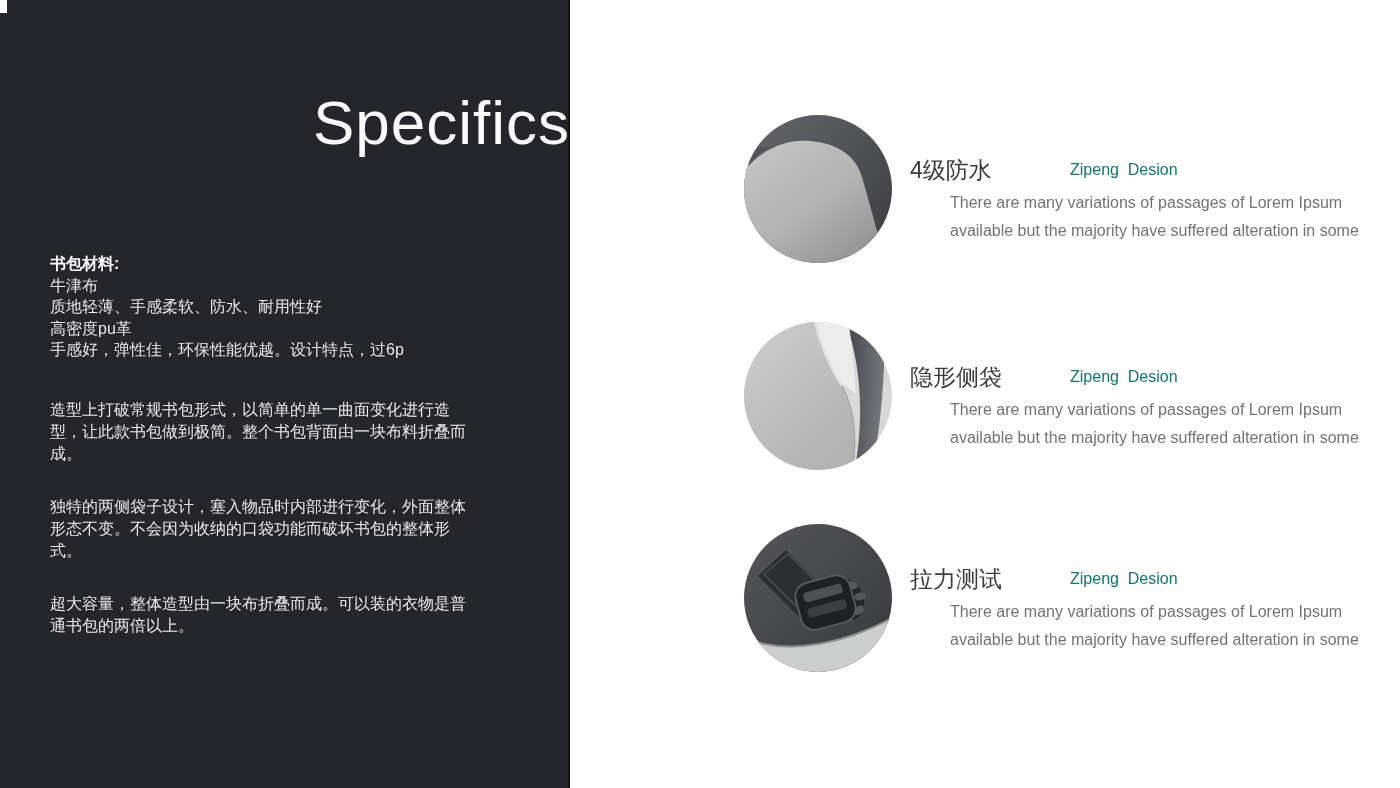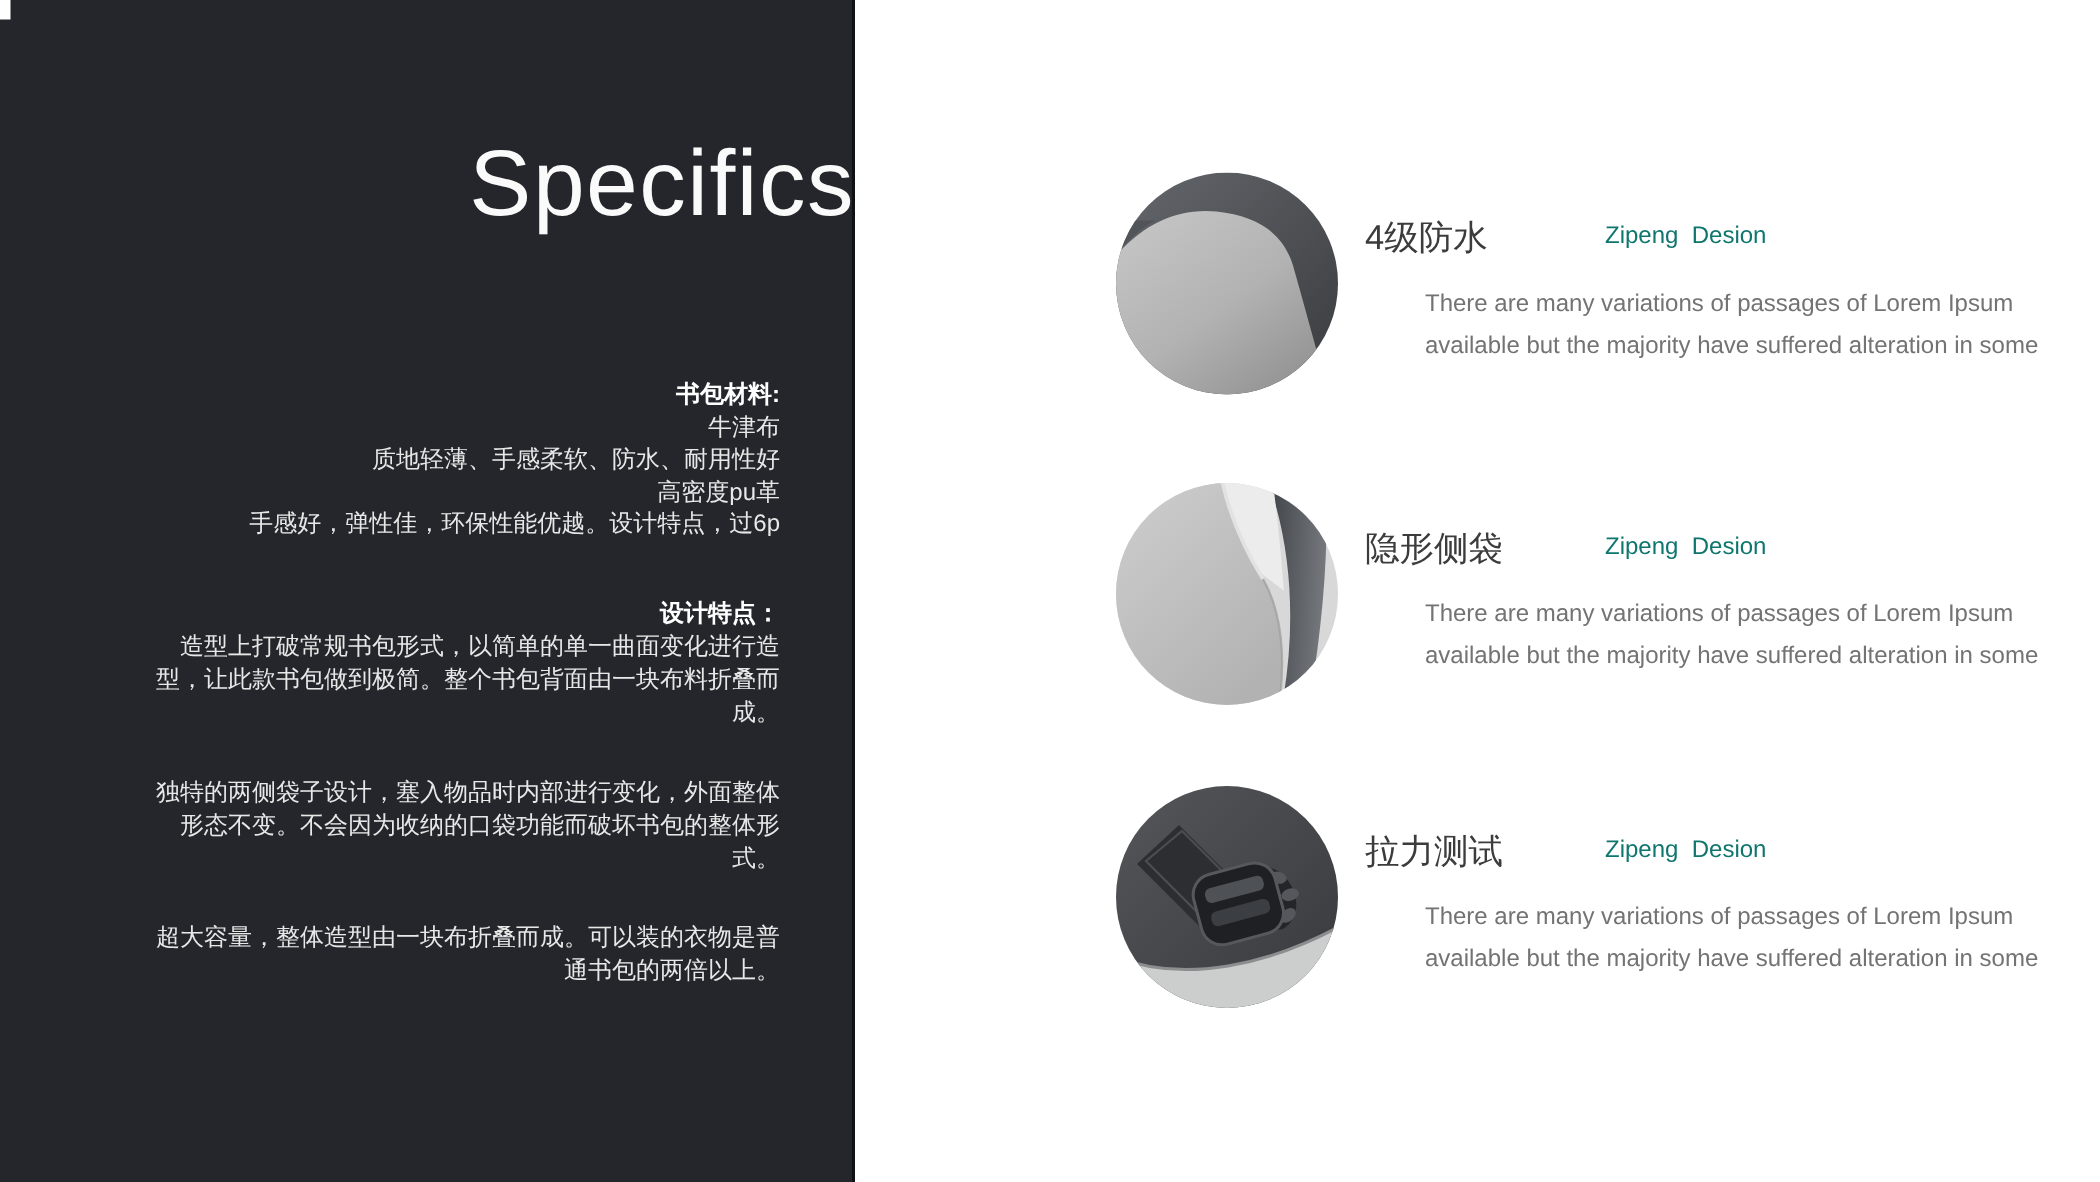--- a/index.html
+++ b/index.html
@@ -37,21 +37,21 @@
     font-size: 62px;
     line-height: 62px;
     font-weight: 400;
     letter-spacing: 1px;
     color: #fafafa;
   }
   .panel-block {
     position: absolute;
     left: 50px;
     width: 470px;
-    text-align: right;
+    text-align: left;
     color: #e8e8e8;
     font-size: 16px;
     line-height: 21.5px;
   }
   .panel-block.materials { top: 253px; }
   .panel-block.design { top: 399px; line-height: 22px; }
   .block-heading {
     font-weight: 700;
     color: #ffffff;
   }
@@ -72,21 +72,21 @@
 
   .feature-photo {
     position: absolute;
     left: 0; top: 0;
     width: 148px; height: 148px;
   }
   .feature-photo svg { display: block; }
 
   .feature-header {
     position: absolute;
-    left: 166px; top: 26px;
+    left: 166px; top: 38px;
     height: 34px;
     display: flex;
     align-items: center;
   }
   .feature-title {
     width: 160px;
     font-size: 23px;
     font-weight: 400;
     color: #3c3c3c;
     white-space: nowrap;
@@ -117,21 +117,20 @@
 
     <div class="panel-block materials">
       <div class="block-heading">书包材料:</div>
       <div class="block-body">牛津布
 质地轻薄、手感柔软、防水、耐用性好
 高密度pu革
 手感好，弹性佳，环保性能优越。设计特点，过6p</div>
     </div>
 
     <div class="panel-block design">
-      <div class="block-heading">设计特点：</div>
       <p class="design-para">造型上打破常规书包形式，以简单的单一曲面变化进行造
 型，让此款书包做到极简。整个书包背面由一块布料折叠而
 成。</p>
       <p class="design-para">独特的两侧袋子设计，塞入物品时内部进行变化，外面整体
 形态不变。不会因为收纳的口袋功能而破坏书包的整体形
 式。</p>
       <p class="design-para">超大容量，整体造型由一块布折叠而成。可以装的衣物是普
 通书包的两倍以上。</p>
     </div>
   </div>

